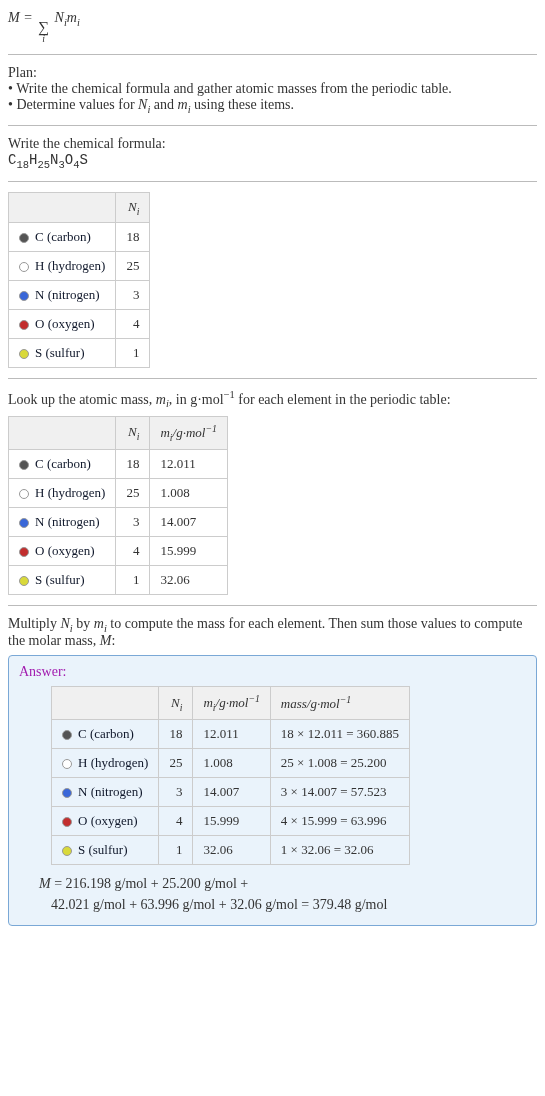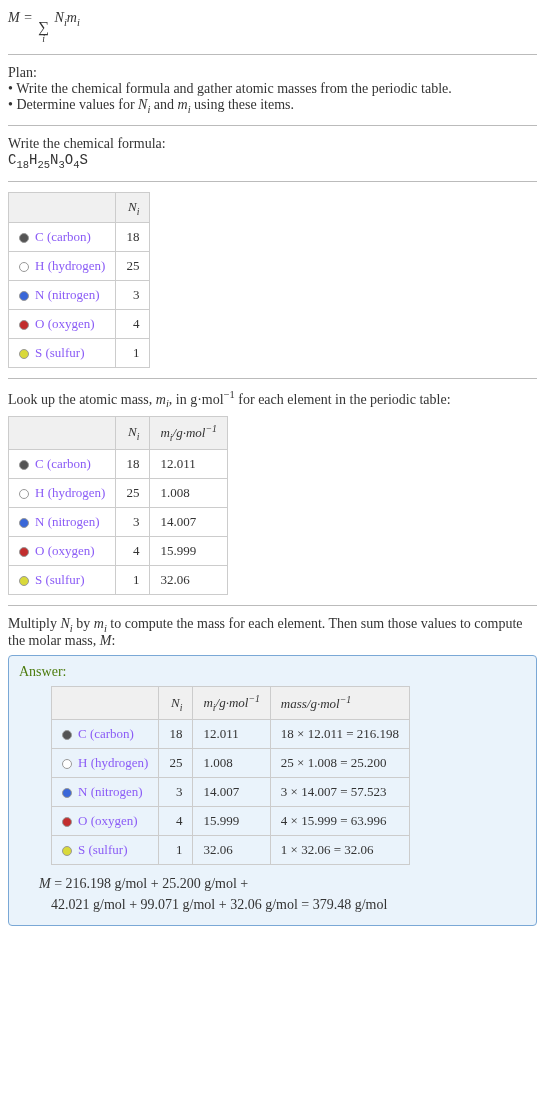--- a/index.html
+++ b/index.html
@@ -40,21 +40,21 @@
       border: 1px solid #ccc;
       padding: 6px 10px;
       text-align: left;
     }
     th {
       background: #f0f0f0;
       font-weight: normal;
       font-style: italic;
     }
     td.right, th.right { text-align: right; }
-    td.elem { color: #8b5cf6; }
+    td.elem { color: #0f172a; }
     .swatch {
       display: inline-block;
       width: 10px;
       height: 10px;
       border-radius: 50%;
       border: 1px solid #999;
       margin-right: 6px;
       vertical-align: middle;
     }
     .sw-c { background: #545454; }
@@ -62,21 +62,21 @@
     .sw-n { background: #3a67d8; }
     .sw-o { background: #c22e2e; }
     .sw-s { background: #d9d93a; }
     .answer-box {
       border: 1px solid #7aa8d6;
       border-radius: 4px;
       background: #eaf3fb;
       padding: 8px 10px 10px 10px;
       margin-top: 6px;
     }
-    .answer-label { color: #4d7c0f; margin-bottom: 6px; }
+    .answer-label { color: #a21caf; margin-bottom: 6px; }
     .answer-table {
       margin-left: 32px;
     }
     .answer-math {
       margin-left: 20px;
       margin-top: 8px;
       font-family: Georgia, serif;
       line-height: 1.5;
     }
     .indent2 { margin-left: 12px; }
@@ -201,21 +201,21 @@
         <tr>
       <th></th>
       <th class="right"><span class="italic">N</span><span class="sub italic">i</span></th>
       <th><span class="italic">m</span><span class="sub italic">i</span><span>/g·mol</span><span class="sup">−1</span></th>
       <th><span>mass/g·mol</span><span class="sup">−1</span></th>
     </tr>
     <tr>
           <td class="elem"><span class="swatch sw-c"></span><span>C (carbon)</span></td>
           <td class="right">18</td>
           <td>12.011</td>
-          <td>18 × 12.011 = 216.198</td>
+          <td>18 × 12.011 = 360.885</td>
         </tr>
     <tr>
           <td class="elem"><span class="swatch sw-h"></span><span>H (hydrogen)</span></td>
           <td class="right">25</td>
           <td>1.008</td>
           <td>25 × 1.008 = 25.200</td>
         </tr>
     <tr>
           <td class="elem"><span class="swatch sw-n"></span><span>N (nitrogen)</span></td>
           <td class="right">3</td>
@@ -231,15 +231,15 @@
     <tr>
           <td class="elem"><span class="swatch sw-s"></span><span>S (sulfur)</span></td>
           <td class="right">1</td>
           <td>32.06</td>
           <td>1 × 32.06 = 32.06</td>
         </tr>
   </tbody>
     </table>
   <div class="answer-math">
     <div><span class="italic">M</span><span> = 216.198 g/mol + 25.200 g/mol +</span></div>
-    <div class="indent2">42.021 g/mol + 99.071 g/mol + 32.06 g/mol = 379.48 g/mol</div>
+    <div class="indent2">42.021 g/mol + 63.996 g/mol + 32.06 g/mol = 379.48 g/mol</div>
   </div>
 </div>
 
 </body></html>

